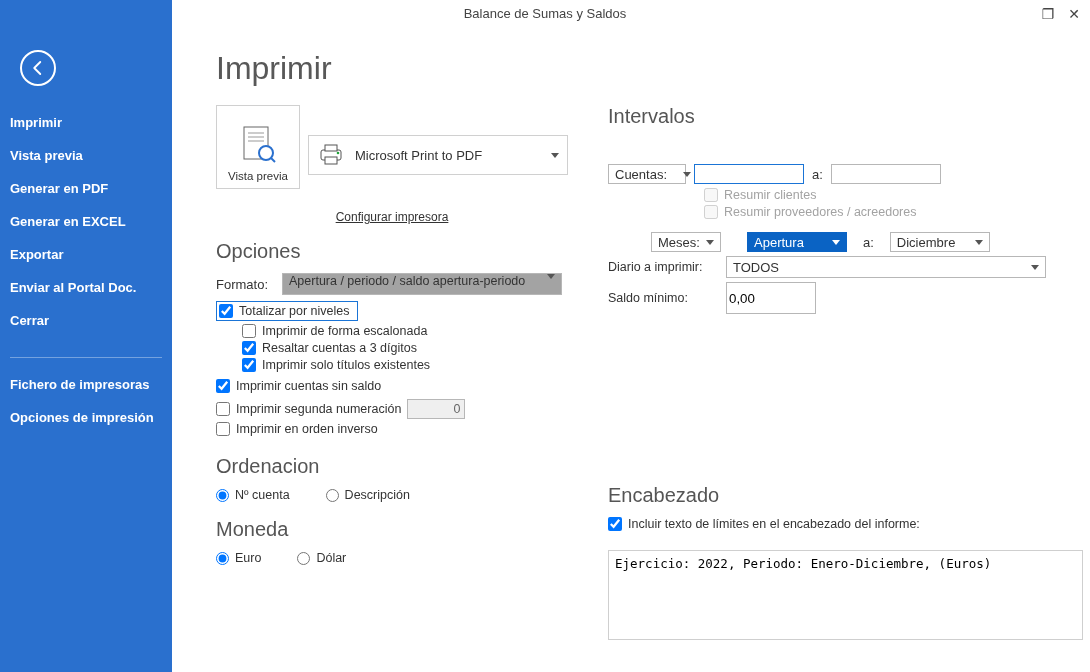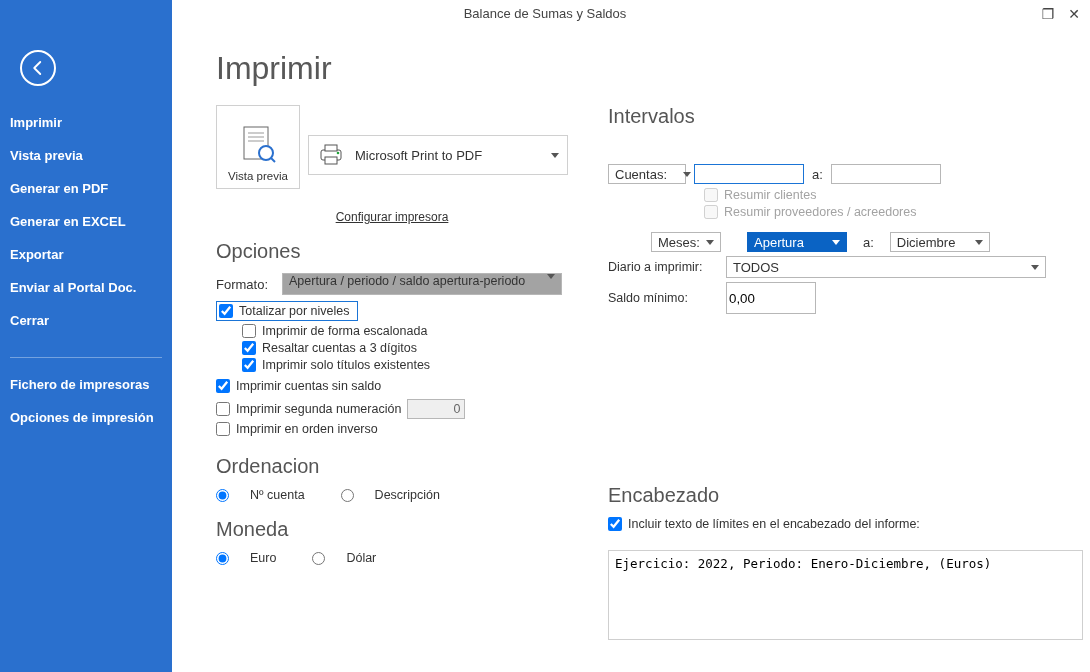--- a/index.html
+++ b/index.html
@@ -153,21 +153,21 @@
     border:1px solid #b7b7b7;
     background:#efefef;
     width:58px; height:20px;
     text-align:right;
     padding-right:4px;
     font-size:12.5px;
     color:#666;
   }
   
   .radio-row { display:flex; gap:36px; margin-top:6px; }
-  .rad { display:inline-flex; align-items:center; gap:21px; font-size:12.5px; cursor:pointer; }
+  .rad { display:inline-flex; align-items:center; gap:6px; font-size:12.5px; cursor:pointer; }
   .rad input { margin:0; }
   
   .field-row { display:flex; align-items:center; gap:8px; margin:4px 0; }
   .field-lbl { width: 110px; font-size:12.5px; }
   .input-text {
     border:1px solid #b7b7b7;
     height:20px;
     padding:0 4px;
     font-size:12.5px;
   }

